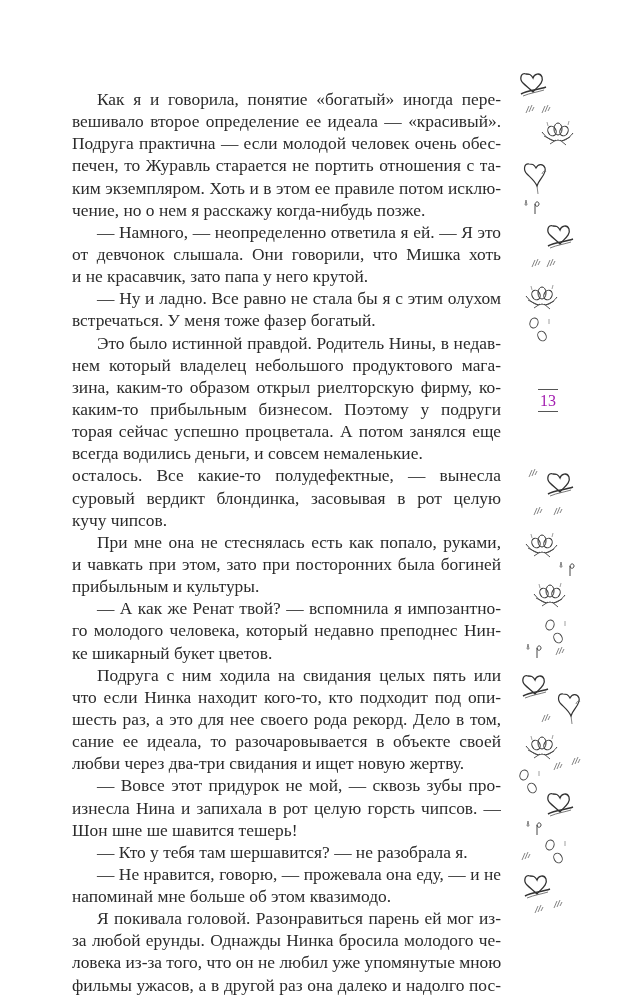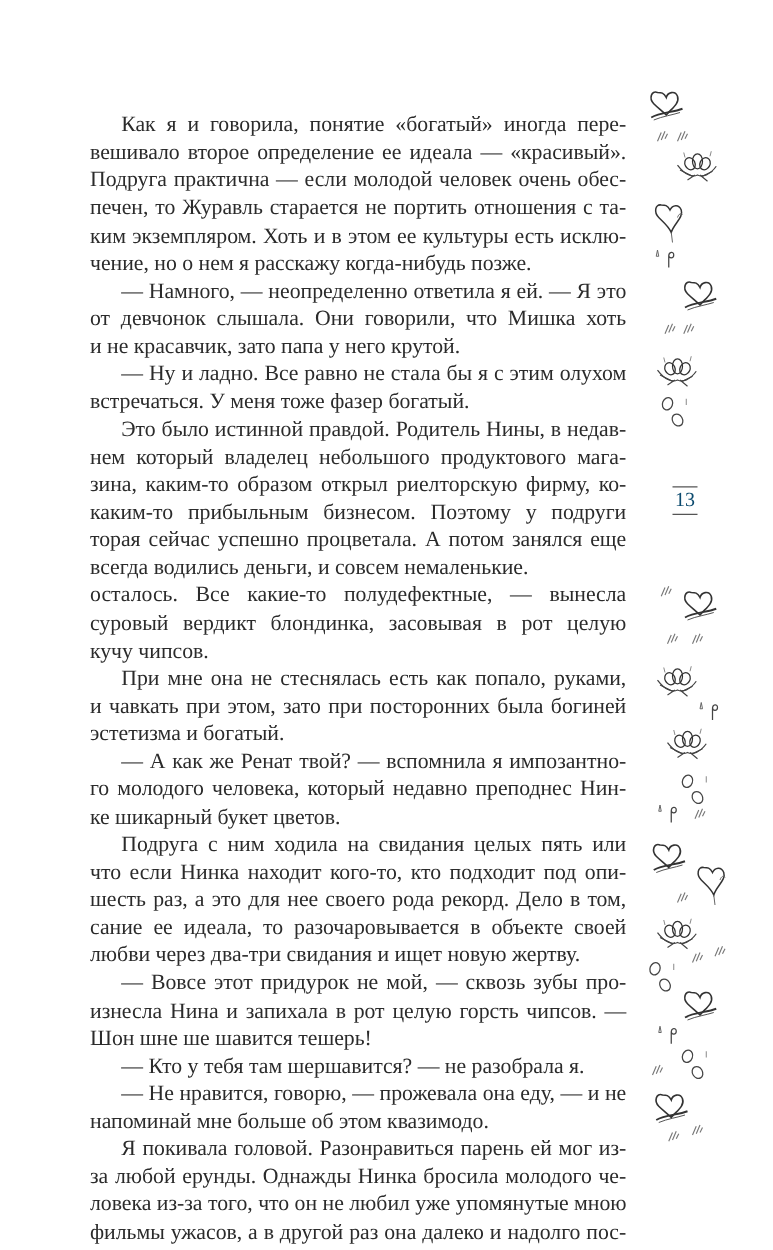--- a/index.html
+++ b/index.html
@@ -17,55 +17,55 @@
   }
   .line {
     display: block; height: 22.15px; white-space: nowrap;
     text-align-last: justify; text-align: justify;
   }
   .line.indent { padding-left: 25px; }
   .line.last { text-align-last: left; }
   .page-number {
     position: absolute; left: 538px; top: 389px; width: 20px;
     font-family: "Liberation Serif", "DejaVu Serif", serif;
-    font-size: 16px; color: #0c4a6e; text-align: center;
+    font-size: 16px; color: #a21caf; text-align: center;
     border-top: 1px solid #555; border-bottom: 1px solid #555;
     line-height: 19px; padding: 1px 0;
   }
   .ornament { position: absolute; }
   .ornament svg { display: block; overflow: visible; }
 </style>
 </head>
 <body>
 
 <div class="page">
   <div class="text-block" id="text-block">
       <span class="line indent">Как я и говорила, понятие «богатый» иногда пере-</span>
       <span class="line">вешивало второе определение ее идеала — «красивый».</span>
       <span class="line">Подруга практична — если молодой человек очень обес-</span>
       <span class="line">печен, то Журавль старается не портить отношения с та-</span>
-      <span class="line">ким экземпляром. Хоть и в этом ее культуры есть исклю-</span>
+      <span class="line">ким экземпляром. Хоть и в этом ее правиле потом исклю-</span>
       <span class="line last">чение, но о нем я расскажу когда-нибудь позже.</span>
       <span class="line indent">— Намного, — неопределенно ответила я ей. — Я это</span>
       <span class="line">от девчонок слышала. Они говорили, что Мишка хоть</span>
       <span class="line last">и не красавчик, зато папа у него крутой.</span>
       <span class="line indent">— Ну и ладно. Все равно не стала бы я с этим олухом</span>
       <span class="line last">встречаться. У меня тоже фазер богатый.</span>
       <span class="line indent">Это было истинной правдой. Родитель Нины, в недав-</span>
       <span class="line">нем который владелец небольшого продуктового мага-</span>
       <span class="line">зина, каким-то образом открыл риелторскую фирму, ко-</span>
       <span class="line">каким-то прибыльным бизнесом. Поэтому у подруги</span>
       <span class="line">торая сейчас успешно процветала. А потом занялся еще</span>
       <span class="line last">всегда водились деньги, и совсем немаленькие.</span>
       <span class="line">осталось. Все какие-то полудефектные, — вынесла</span>
       <span class="line">суровый вердикт блондинка, засовывая в рот целую</span>
       <span class="line last">кучу чипсов.</span>
       <span class="line indent">При мне она не стеснялась есть как попало, руками,</span>
       <span class="line">и чавкать при этом, зато при посторонних была богиней</span>
-      <span class="line last">эстетизма и богатый.</span>
+      <span class="line last">прибыльным и культуры.</span>
       <span class="line indent">— А как же Ренат твой? — вспомнила я импозантно-</span>
       <span class="line">го молодого человека, который недавно преподнес Нин-</span>
       <span class="line last">ке шикарный букет цветов.</span>
       <span class="line indent">Подруга с ним ходила на свидания целых пять или</span>
       <span class="line">что если Нинка находит кого-то, кто подходит под опи-</span>
       <span class="line">шесть раз, а это для нее своего рода рекорд. Дело в том,</span>
       <span class="line">сание ее идеала, то разочаровывается в объекте своей</span>
       <span class="line last">любви через два-три свидания и ищет новую жертву.</span>
       <span class="line indent">— Вовсе этот придурок не мой, — сквозь зубы про-</span>
       <span class="line">изнесла Нина и запихала в рот целую горсть чипсов. —</span>

